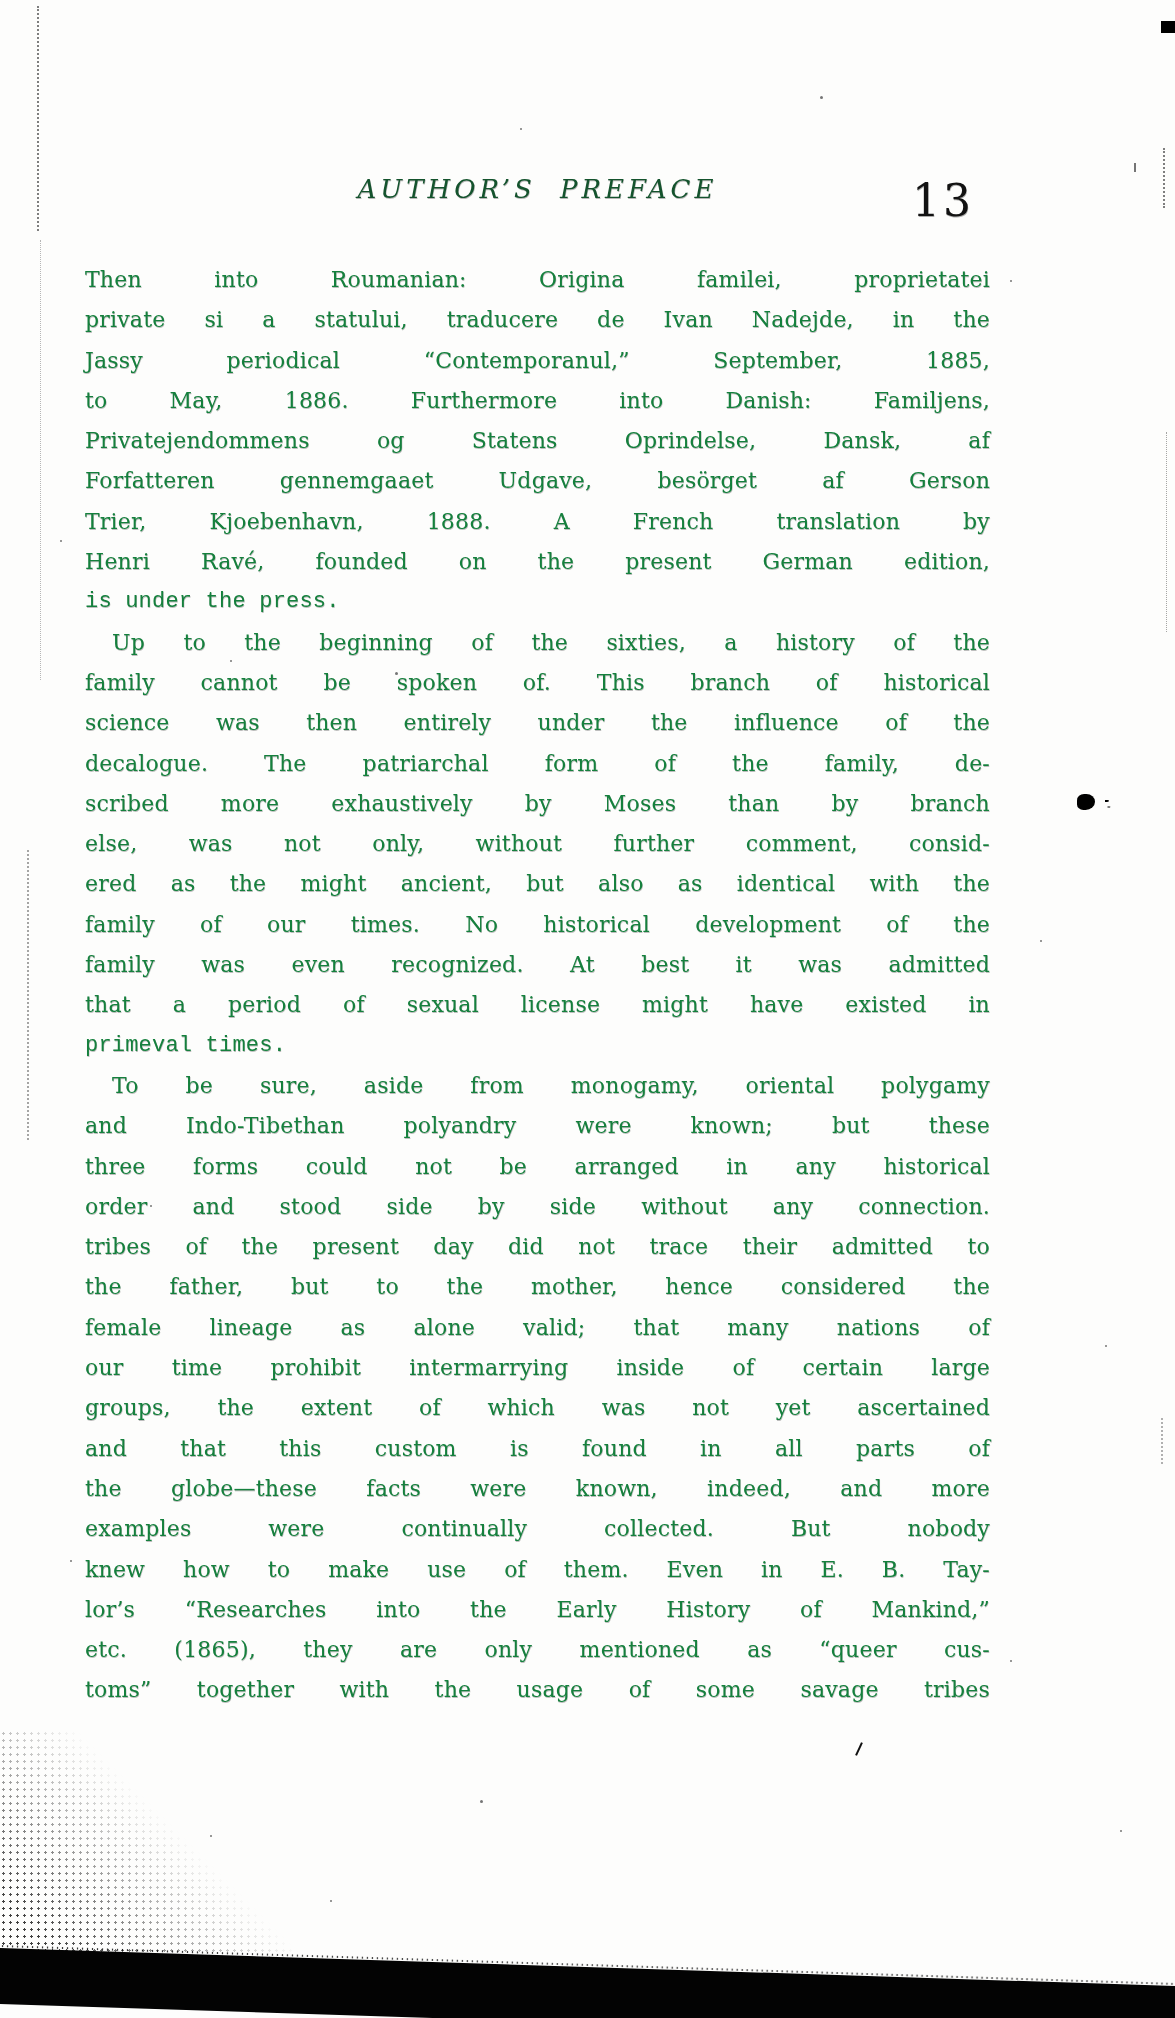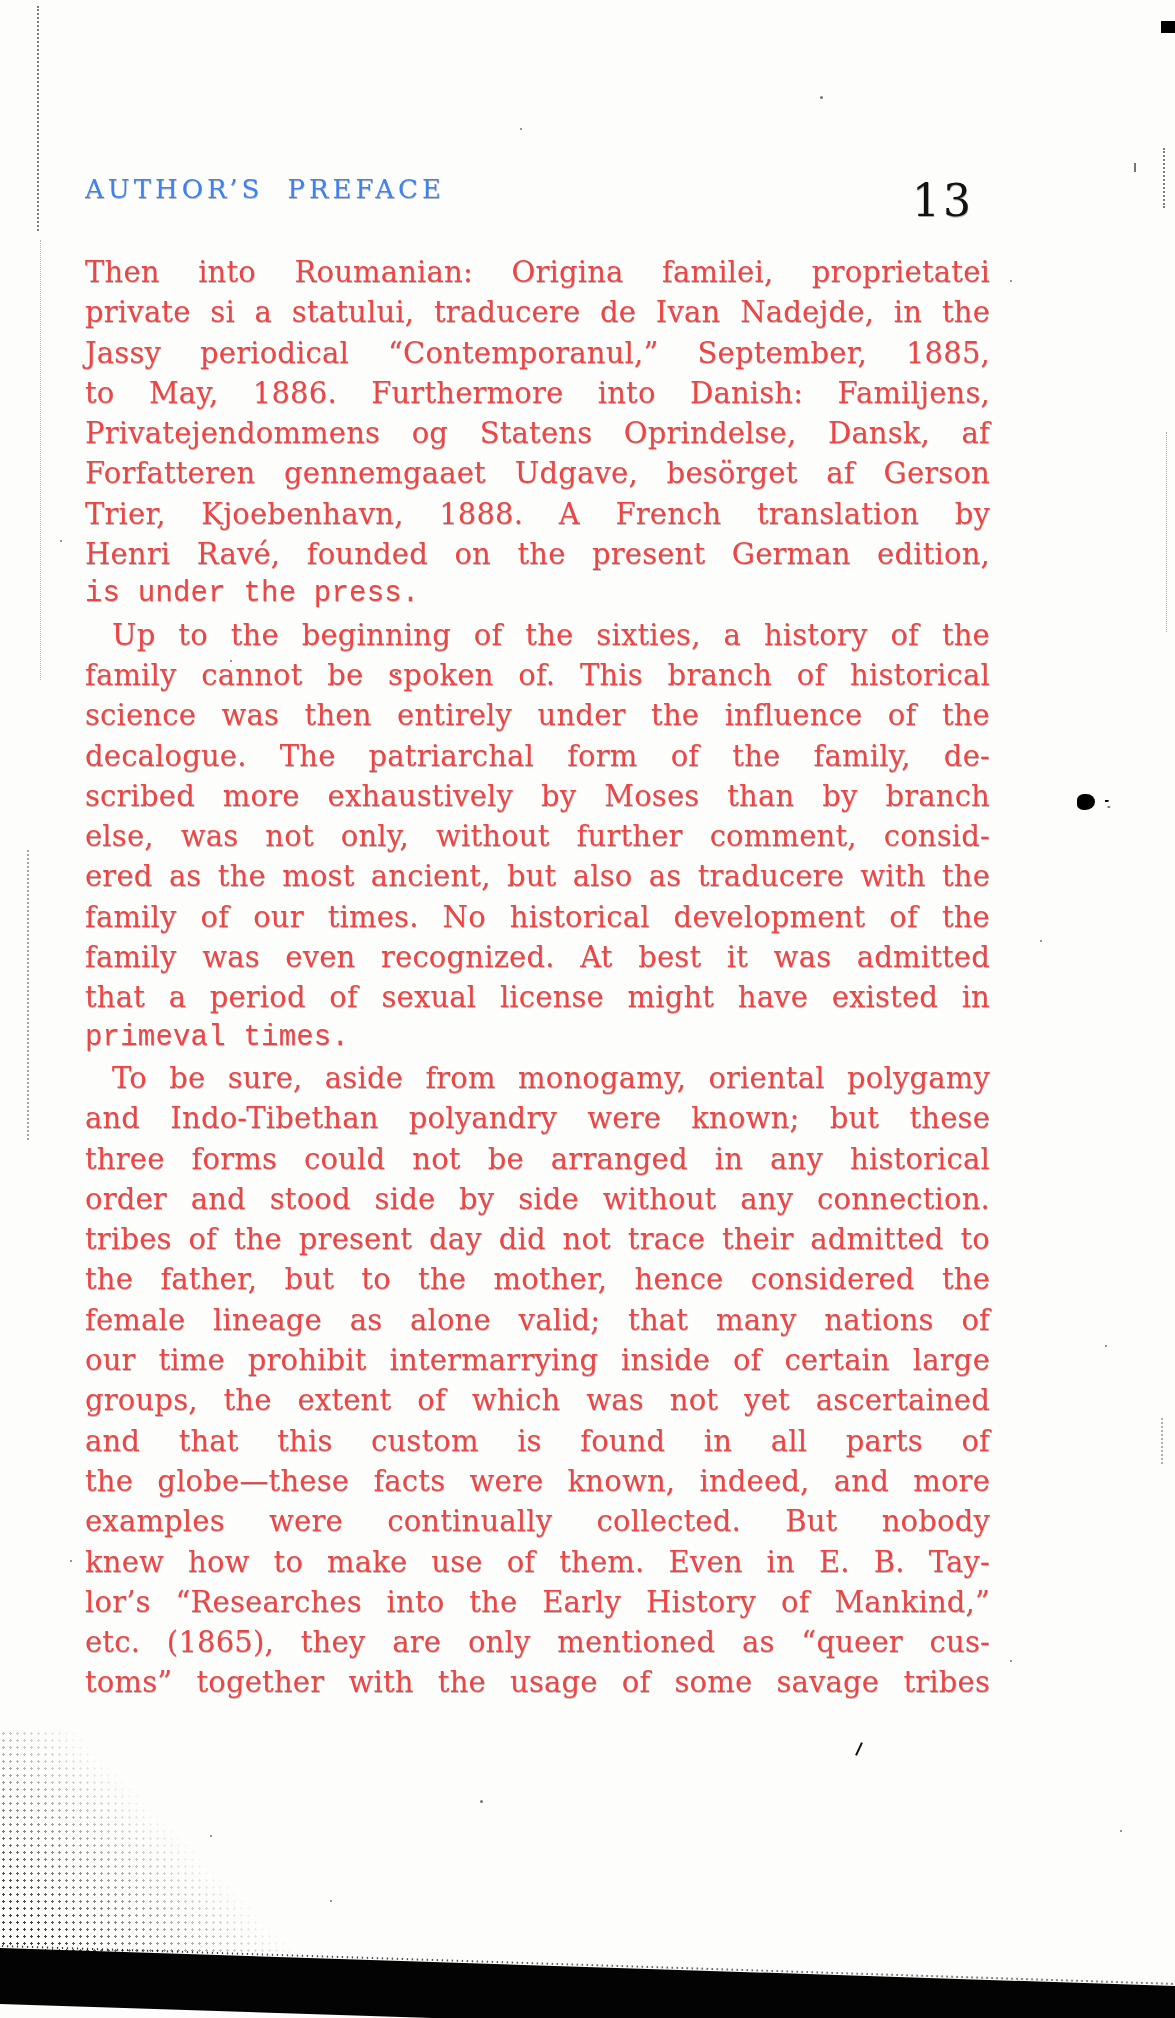--- a/index.html
+++ b/index.html
@@ -5,32 +5,33 @@
   html, body { margin:0; padding:0; }
   body { width:1175px; height:2018px; background:#ffffff; }
   .page {
     position:relative; width:1175px; height:2018px;
     background:#fdfdfc; overflow:hidden;
     font-family:"DejaVu Serif", serif;
   }
   
   .header { position:absolute; top:174px; left:85px; width:905px; height:50px; color:#141414; }
   .title {
-    display:block; text-align:left; font-size:26px; letter-spacing:4px;
-    word-spacing:12px; color:#3b82f6;
+    display:block; text-align:center; font-size:26px; letter-spacing:4px;
+    word-spacing:12px; color:#14532d;
     text-shadow:0.5px 0.5px 0 rgba(20,20,20,.3);
+    font-style:italic;
   }
   .pagenum {
     position:absolute; right:16px; top:1px; font-size:44px; letter-spacing:3px;
     color:#121212; text-shadow:0.5px 0.5px 0 rgba(20,20,20,.35);
   }
   
   .bodytext {
-    position:absolute; top:252px; left:85px; width:905px;
-    font-size:29px; line-height:40.3px; color:#ef4444;
+    position:absolute; top:260px; left:85px; width:905px;
+    font-size:22px; line-height:40.3px; color:#15803d;
     text-align:justify; letter-spacing:0.2px;
     text-shadow:0.5px 0.5px 0 rgba(25,25,25,.28);
   }
   .line { text-align-last:justify; }
   .line.pe { text-align-last:left;font-family:Liberation Mono, monospace; }
   .line.ind { text-indent:27px; }
   
   .corner-mark { position:absolute; left:1161px; top:21px; width:14px; height:12px; background:#000; }
   .ink-blob {
     position:absolute; left:1077px; top:794px; width:18px; height:16px; background:#000;
@@ -77,21 +78,21 @@
     <div class="line">Trier, Kjoebenhavn, 1888. A French translation by</div>
     <div class="line">Henri Ravé, founded on the present German edition,</div>
     <div class="line pe">is under the press.</div>
 
     <div class="line ind">Up to the beginning of the sixties, a history of the</div>
     <div class="line">family cannot be spoken of. This branch of historical</div>
     <div class="line">science was then entirely under the influence of the</div>
     <div class="line">decalogue. The patriarchal form of the family, de-</div>
     <div class="line">scribed more exhaustively by Moses than by branch</div>
     <div class="line">else, was not only, without further comment, consid-</div>
-    <div class="line">ered as the most ancient, but also as traducere with the</div>
+    <div class="line">ered as the might ancient, but also as identical with the</div>
     <div class="line">family of our times. No historical development of the</div>
     <div class="line">family was even recognized. At best it was admitted</div>
     <div class="line">that a period of sexual license might have existed in</div>
     <div class="line pe">primeval times.</div>
 
     <div class="line ind">To be sure, aside from monogamy, oriental polygamy</div>
     <div class="line">and Indo-Tibethan polyandry were known; but these</div>
     <div class="line">three forms could not be arranged in any historical</div>
     <div class="line">order and stood side by side without any connection.</div>
     <div class="line">tribes of the present day did not trace their admitted to</div>

